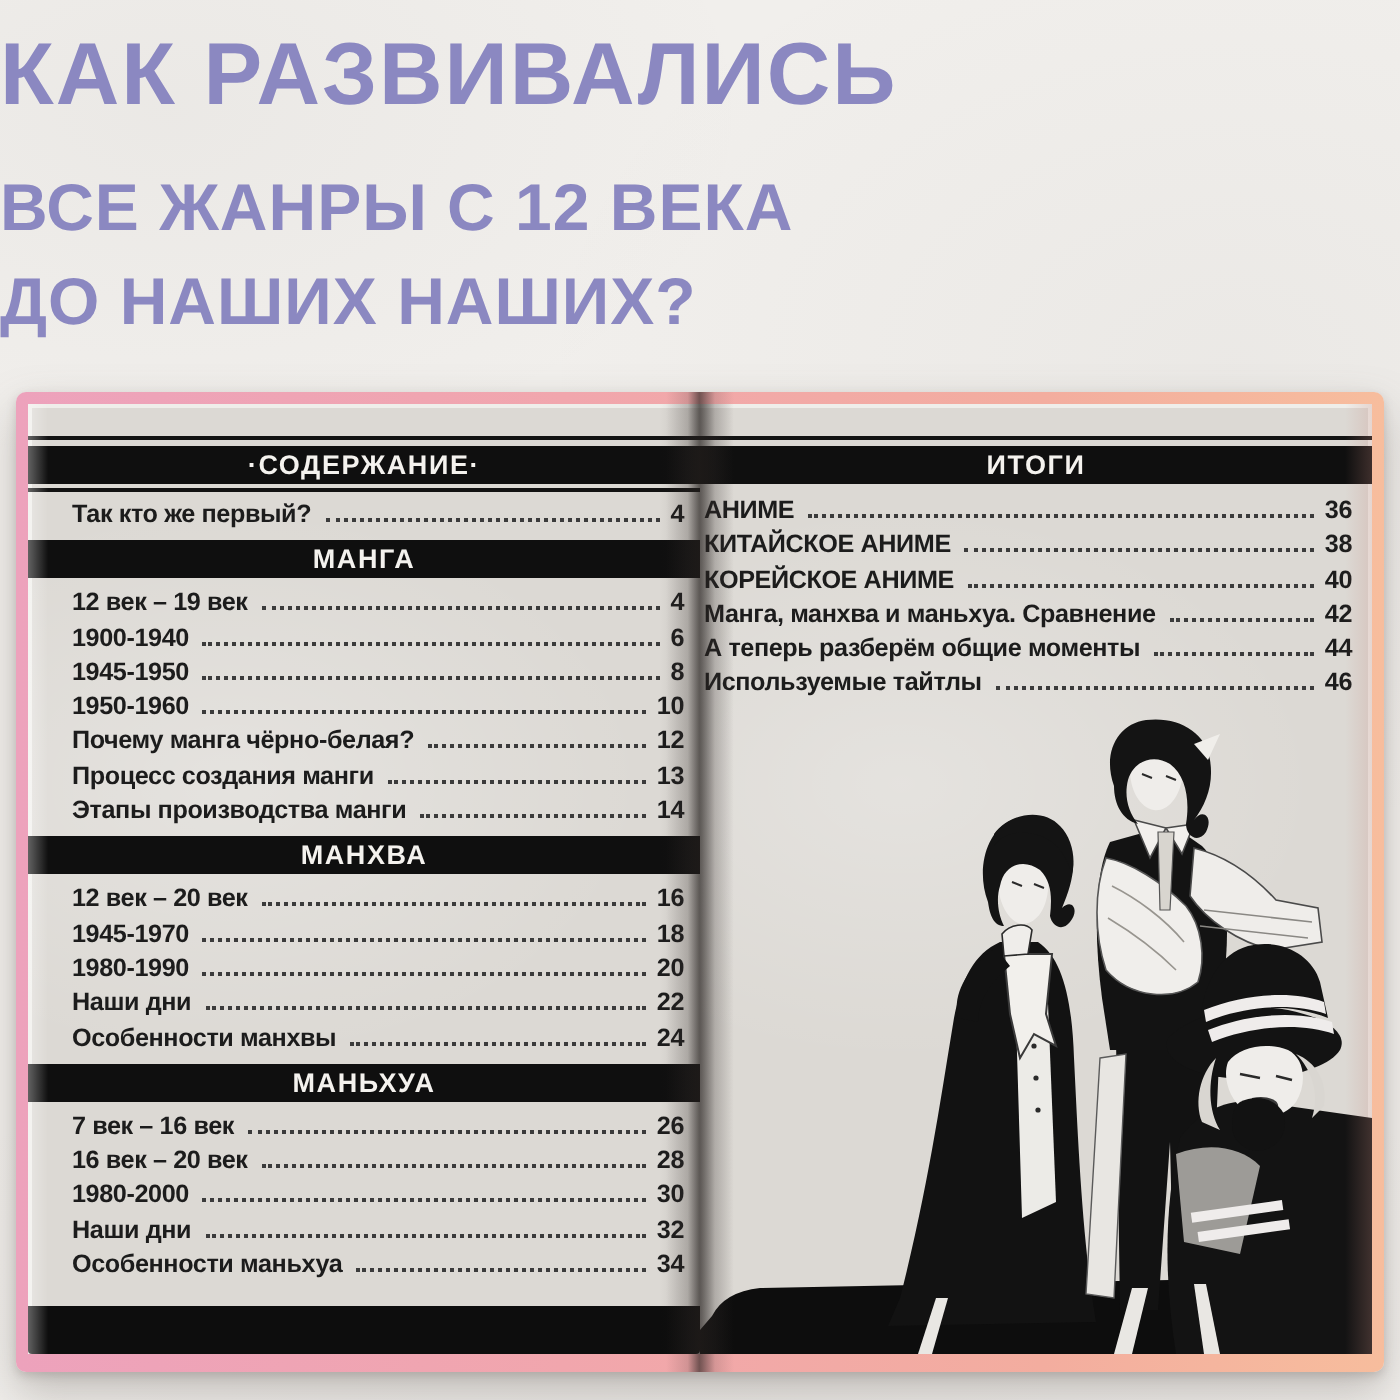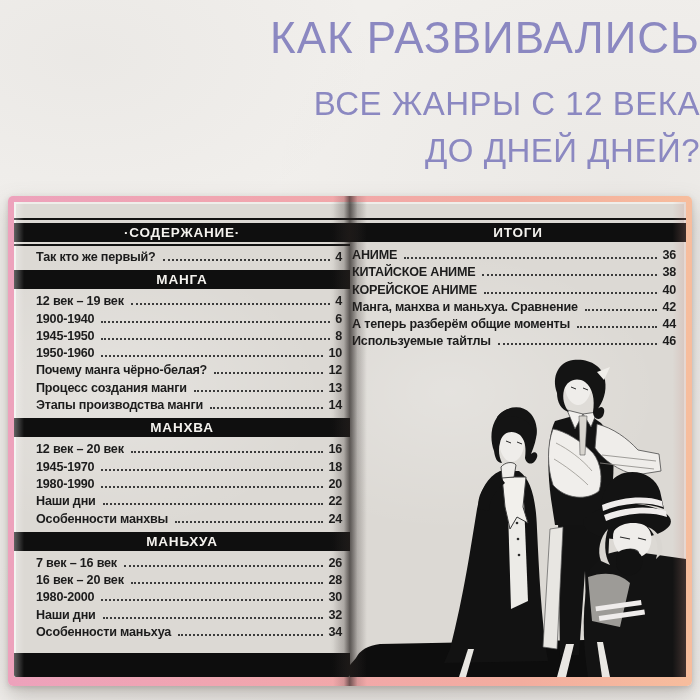--- a/index.html
+++ b/index.html
@@ -6,21 +6,21 @@
   body{
     width:700px;height:700px;position:relative;overflow:hidden;
     font-family:"Liberation Sans",sans-serif;
     background-color:#f1efec;
     background-image:
       radial-gradient(420px 260px at 12% 8%, rgba(120,115,110,.05), transparent 70%),
       radial-gradient(500px 340px at 88% 26%, rgba(120,115,110,.05), transparent 70%),
       radial-gradient(600px 300px at 50% 96%, rgba(120,115,110,.06), transparent 70%);
   }
   
-  .heading{position:absolute;top:12px;left:0;width:700px;text-align:right;color:#8b88c1;font-weight:400;}
+  .heading{position:absolute;top:12px;left:0;width:700px;text-align:left;color:#8b88c1;font-weight:700;}
   .heading .l1{font-size:44px;line-height:52px;letter-spacing:1px;}
   .heading .l2{font-size:33px;line-height:47px;letter-spacing:.5px;margin-top:16px;}
   .heading .l3{font-size:33px;line-height:47px;letter-spacing:.5px;}
   
   .book{
     position:absolute;left:8px;top:196px;width:684px;height:490px;border-radius:5px;
     background:linear-gradient(90deg,#eda2bc 0%,#f1a6ad 40%,#f3ad9f 75%,#f7bd9d 100%);
     box-shadow:0 10px 22px rgba(110,100,95,.35), 0 2px 5px rgba(110,100,95,.25);
   }
   .pages{
@@ -63,21 +63,21 @@
     background:linear-gradient(90deg,rgba(40,35,32,.22) 0%,transparent 5%,transparent 96%,rgba(200,140,130,.25) 100%);}
   
   .illustration{position:absolute;left:0;bottom:0;width:100%;height:320px;z-index:2;}
 </style>
 </head>
 <body>
 
 <div class="heading">
   <div class="l1">КАК РАЗВИВАЛИСЬ</div>
   <div class="l2">ВСЕ ЖАНРЫ С 12 ВЕКА</div>
-  <div class="l3">ДО ДНЕЙ ДНЕЙ?</div>
+  <div class="l3">ДО НАШИХ НАШИХ?</div>
 </div>
 
 <div class="book">
   <div class="pages">
 
     <div class="page">
       <div class="page-inner">
         <div class="rule"></div>
         <div class="secbar first">·СОДЕРЖАНИЕ·</div>
         <div class="rule under"></div>

